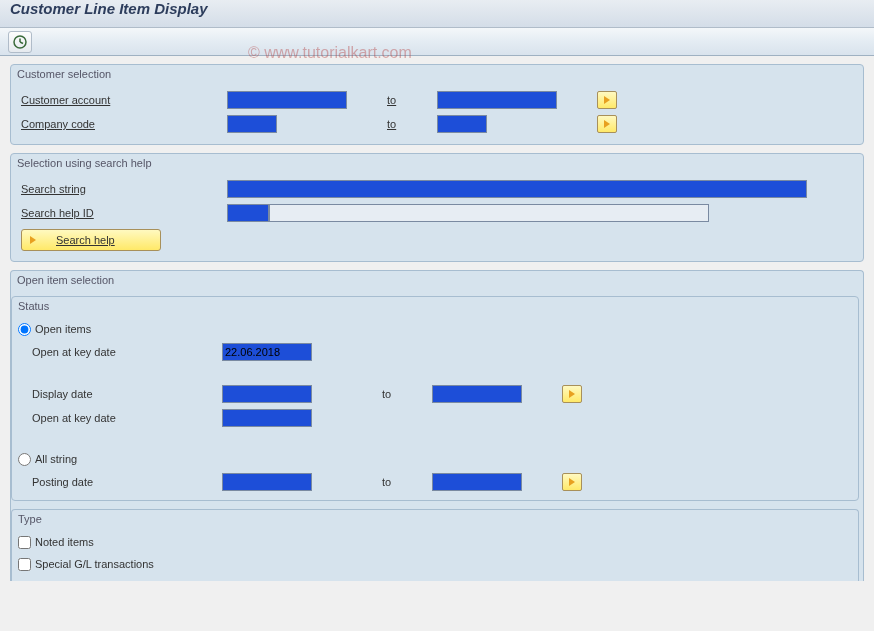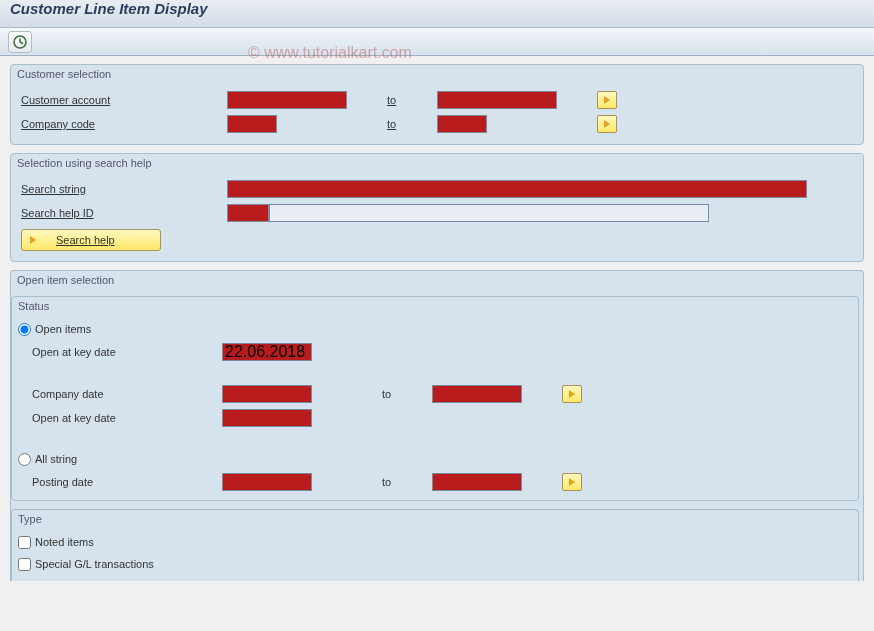--- a/index.html
+++ b/index.html
@@ -93,24 +93,24 @@
       align-items: center;
       min-height: 24px;
       padding: 1px 0;
     }
     .label {
       width: 210px;
       padding-left: 4px;
       color: #333;
     }
     .fld {
-      background: #b91c1c;
+      background: #1d4ed8;
       border: 1px solid #7a8aa1;
       height: 18px;
-      font-size: 16px;
+      font-size: 11px;
       padding: 1px 2px;
     }
     .fld-wide { width: 120px; }
     .fld-short { width: 50px; }
     .fld-date { width: 90px; }
     .fld-search-id { width: 42px; }
     .fld-readonly {
       background: #e7edf3;
       width: 440px;
       height: 18px;
@@ -241,21 +241,21 @@
         <span>Open items</span>
       </div>
       <div class="row">
         <span class="label" style="padding-left:20px">Open at key date</span>
         <input class="fld fld-date" value="22.06.2018" style="">
       </div>
 
       <div style="height:18px"></div>
 
       <div class="row">
-        <span class="label" style="padding-left:20px">Company date</span>
+        <span class="label" style="padding-left:20px">Display date</span>
         <input class="fld fld-date" value="" style="">
         <span style="width:30px"></span>
         <span class="to-label">to</span>
         <input class="fld fld-date" value="" style="">
         <div class="range-btn">
           <div class="arrow-right"></div>
         </div>
       </div>
       <div class="row">
         <span class="label" style="padding-left:20px">Open at key date</span>

